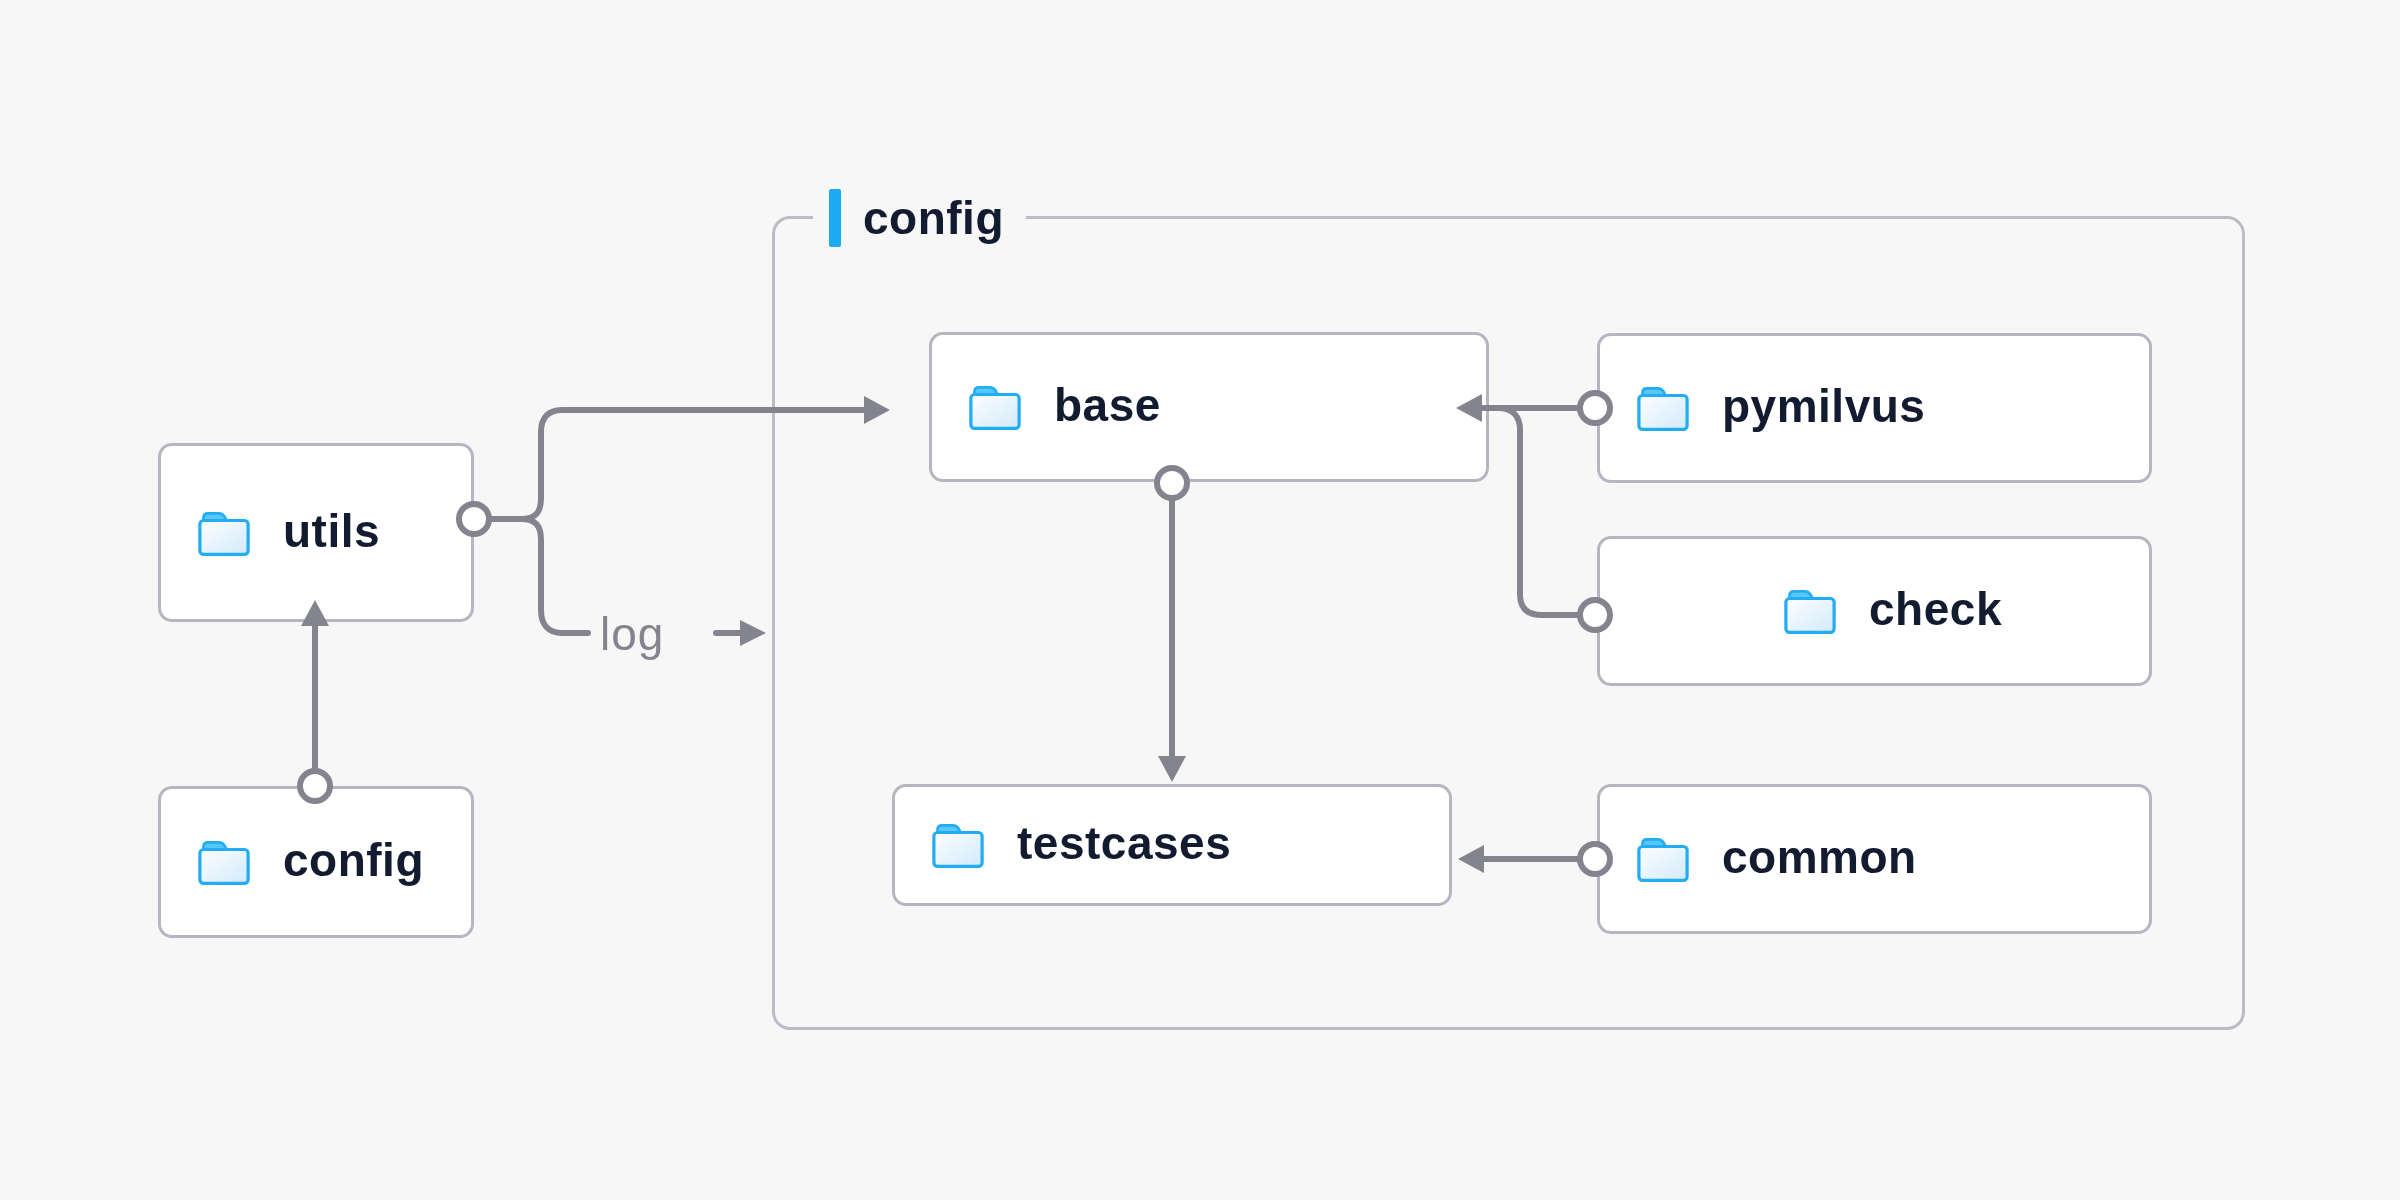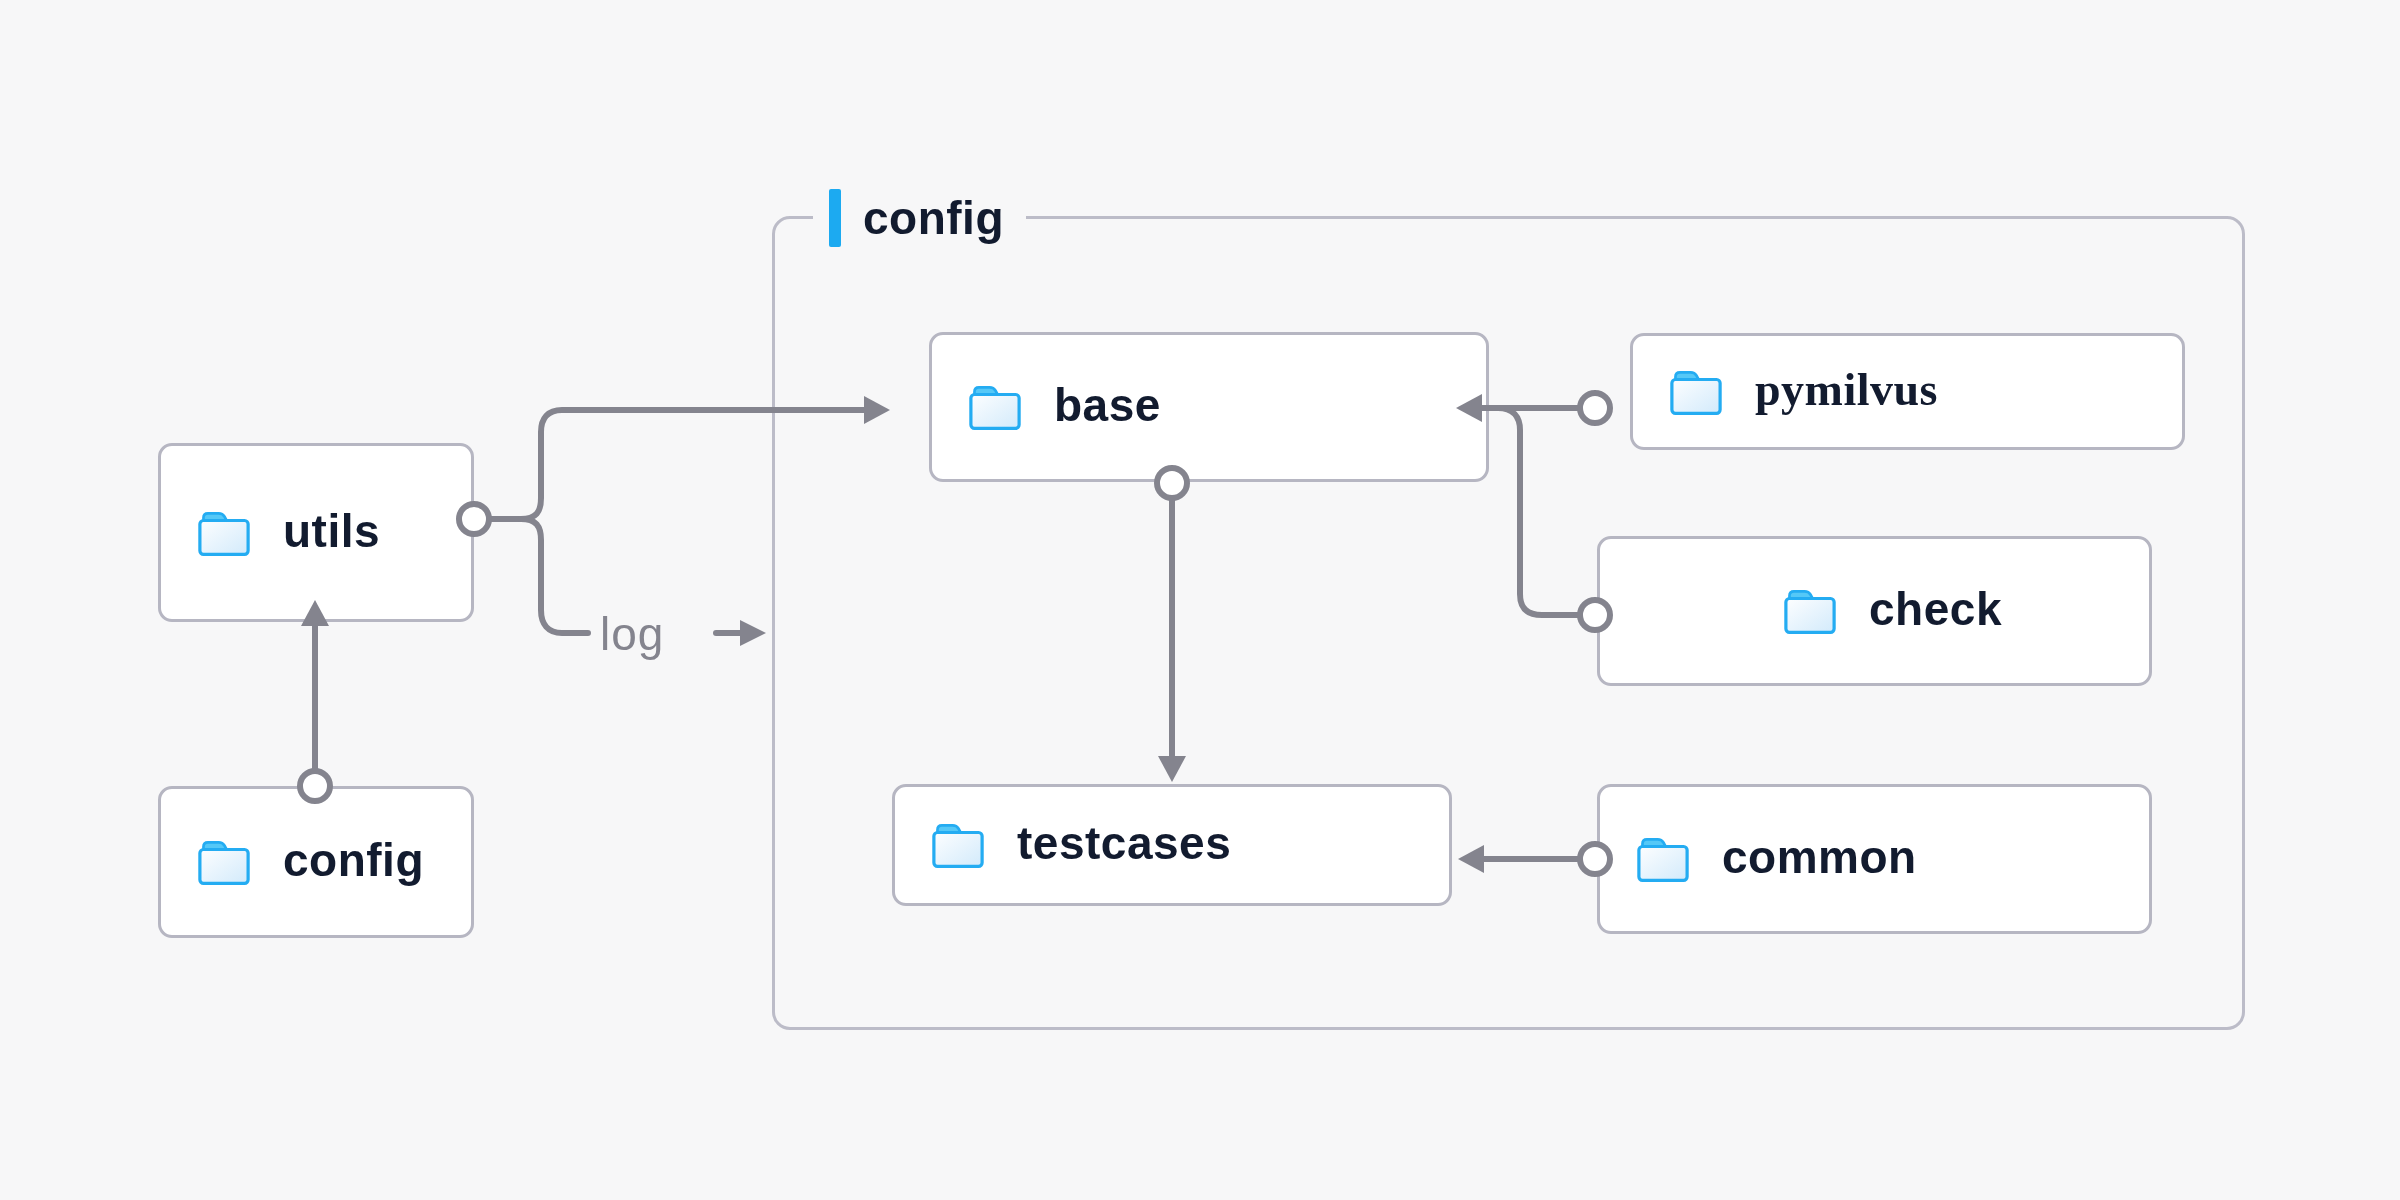--- a/index.html
+++ b/index.html
@@ -51,21 +51,21 @@
     padding-bottom:4px;
   }
   .folder{width:58px;height:50px;flex:0 0 auto;}
   .folder-tab{fill:var(--folder-tab);stroke:var(--folder-stroke);stroke-width:3;stroke-linejoin:round;}
   .folder-body{stroke:var(--folder-stroke);stroke-width:3.6;stroke-linejoin:round;}
 
   #node-utils    {left:158px; top:443px; width:316px; height:179px;}
   #node-config   {left:158px; top:786px; width:316px; height:152px;}
   #node-base     {left:892px; top:332px; width:560px; height:150px;margin-left:37px;}
   #node-testcases{left:892px; top:784px; width:560px; height:122px;}
-  #node-pymilvus {left:1630px;top:333px; width:555px; height:117px;font-family:Liberation Serif, serif;}
+  #node-pymilvus {left:1597px;top:333px; width:555px; height:150px;}
   #node-check    {left:1597px;top:536px; width:555px; height:150px;justify-content:center;}
   #node-common   {left:1597px;top:784px; width:555px; height:150px;}
 
   
   .wires{position:absolute;left:0;top:0;width:2400px;height:1200px;pointer-events:none;}
   .wire{fill:none;stroke:var(--line);stroke-width:6;stroke-linecap:round;}
   .arrow{fill:var(--line);stroke:none;}
   .port{fill:var(--node-bg);stroke:var(--line);stroke-width:6;}
 
   

